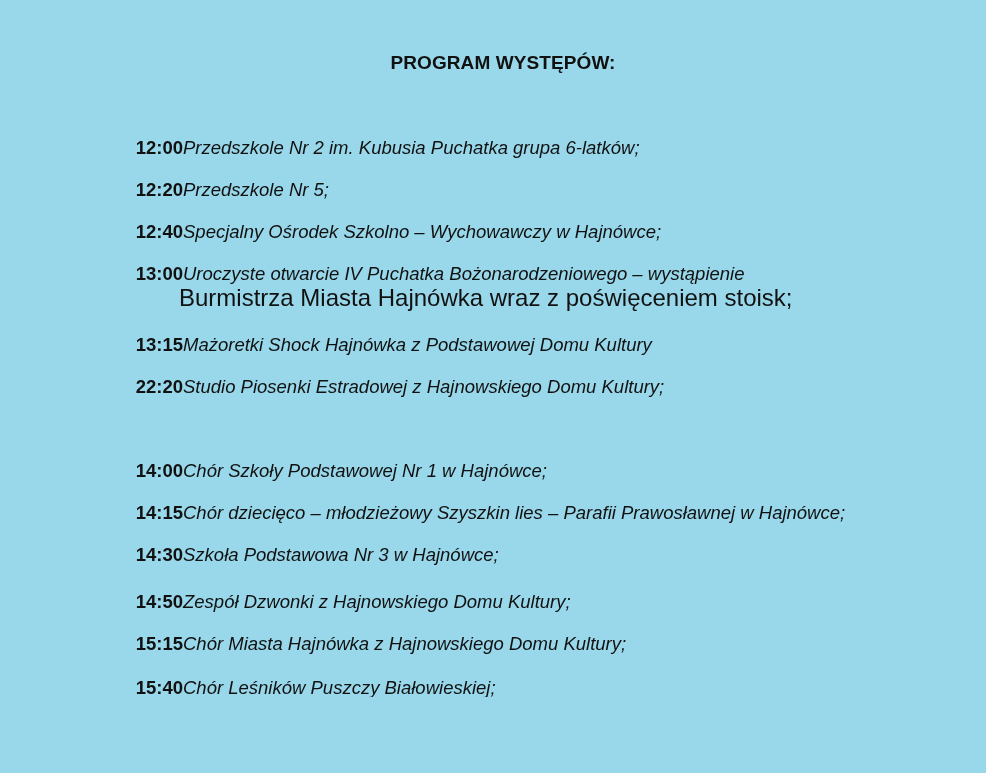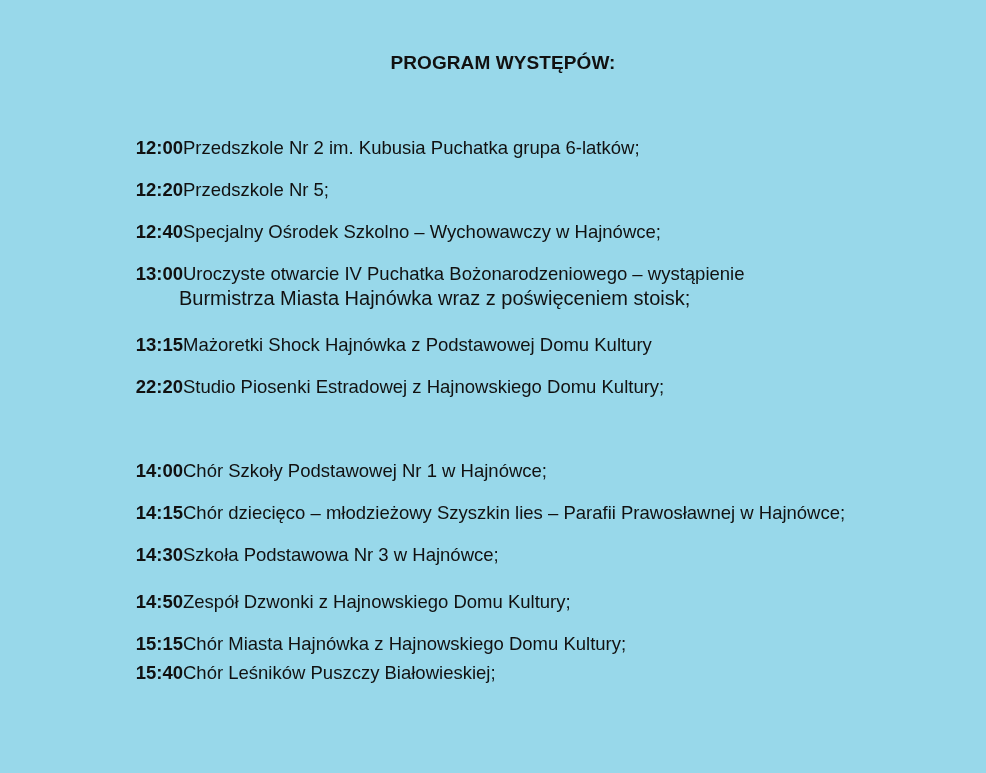--- a/index.html
+++ b/index.html
@@ -44,25 +44,26 @@
     }
     .time {
       display: inline-block;
       width: 68px;
       font-weight: bold;
       text-align: right;
     }
     .desc {
       display: inline-block;
       vertical-align: top;
+      font-style: italic;
     }
     .desc-line2 {
       display: block;
       margin-left: 64px;
-      font-size: 20px;
+      font-size: 24px;
       line-height: 24px;
     }
   </style>
 </head>
 <body>
 
 <div>
   <div class="title">PROGRAM WYSTĘPÓW:</div>
 
   <div class="schedule">
@@ -93,17 +94,17 @@
     </div>
     <div class="row" style="top:543px">
       <span class="time">14:30</span><span class="desc">Szkoła Podstawowa Nr 3 w Hajnówce;</span>
     </div>
     <div class="row" style="top:590px">
       <span class="time">14:50</span><span class="desc">Zespół Dzwonki z Hajnowskiego Domu Kultury;</span>
     </div>
     <div class="row" style="top:632px">
       <span class="time">15:15</span><span class="desc">Chór Miasta Hajnówka z Hajnowskiego Domu Kultury;</span>
     </div>
-    <div class="row" style="top:661px">
+    <div class="row" style="top:676px">
       <span class="time">15:40</span><span class="desc">Chór Leśników Puszczy Białowieskiej;</span>
     </div>
   </div>
 </div>
 
 </body></html>

